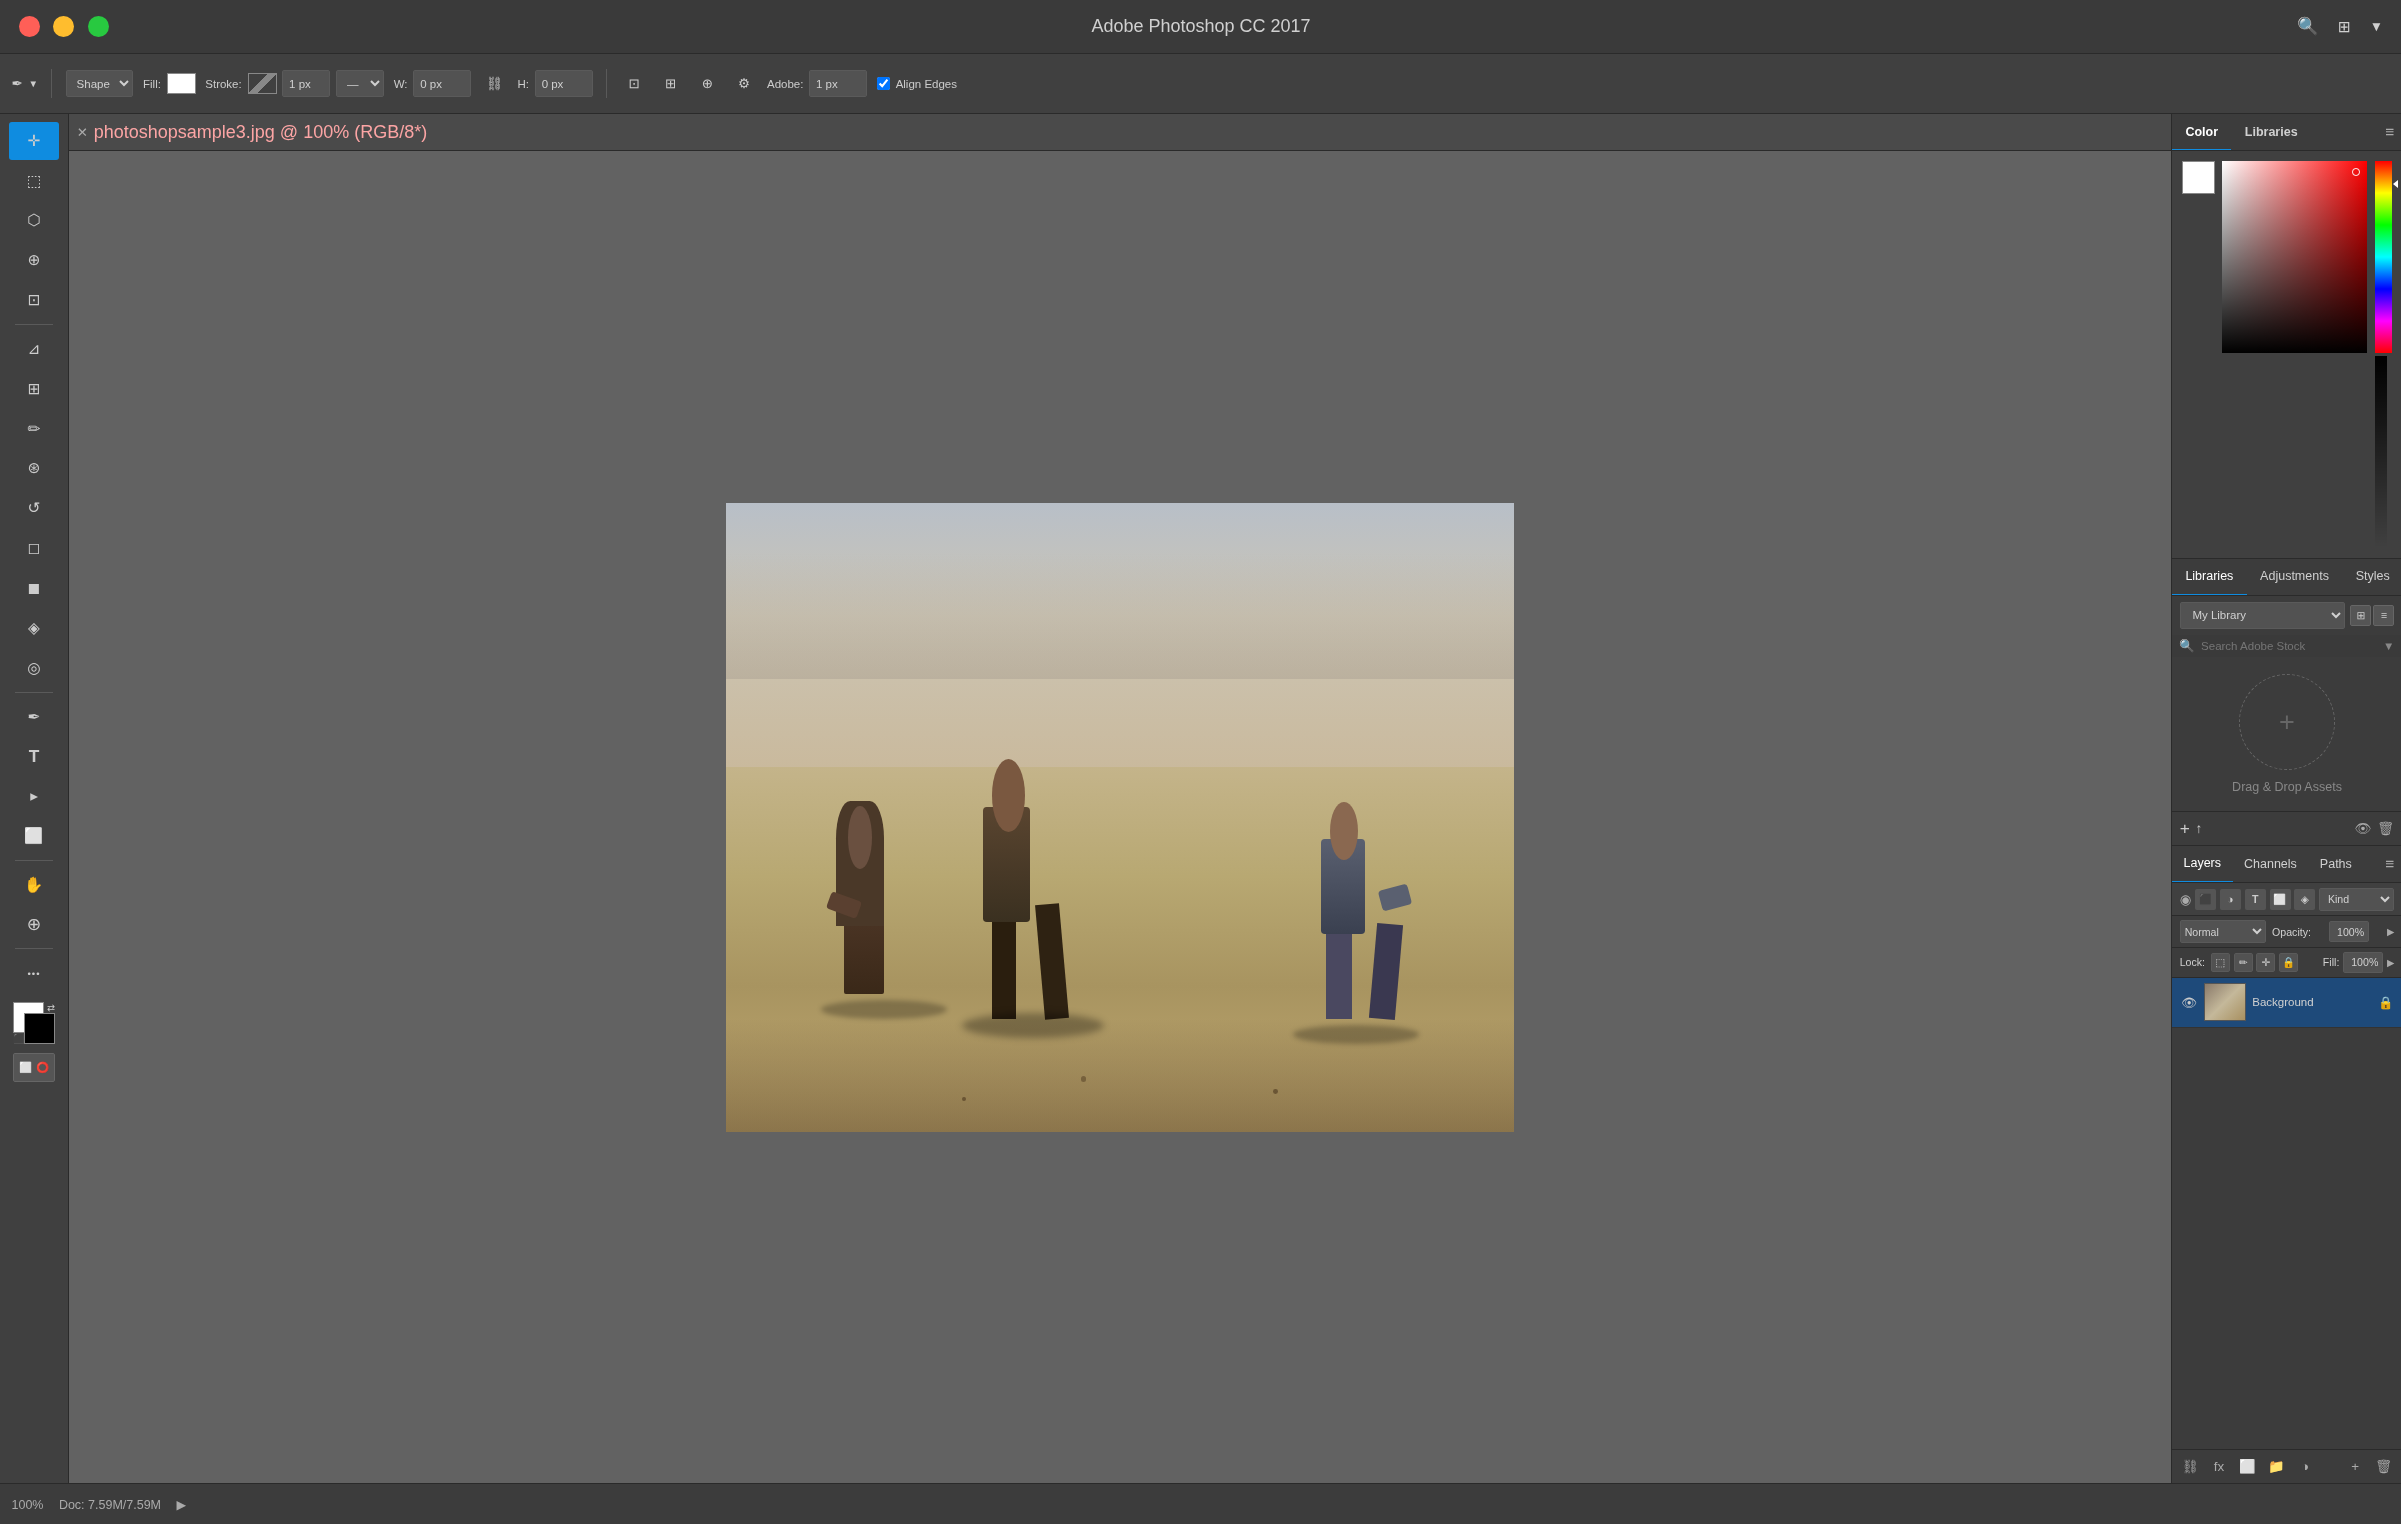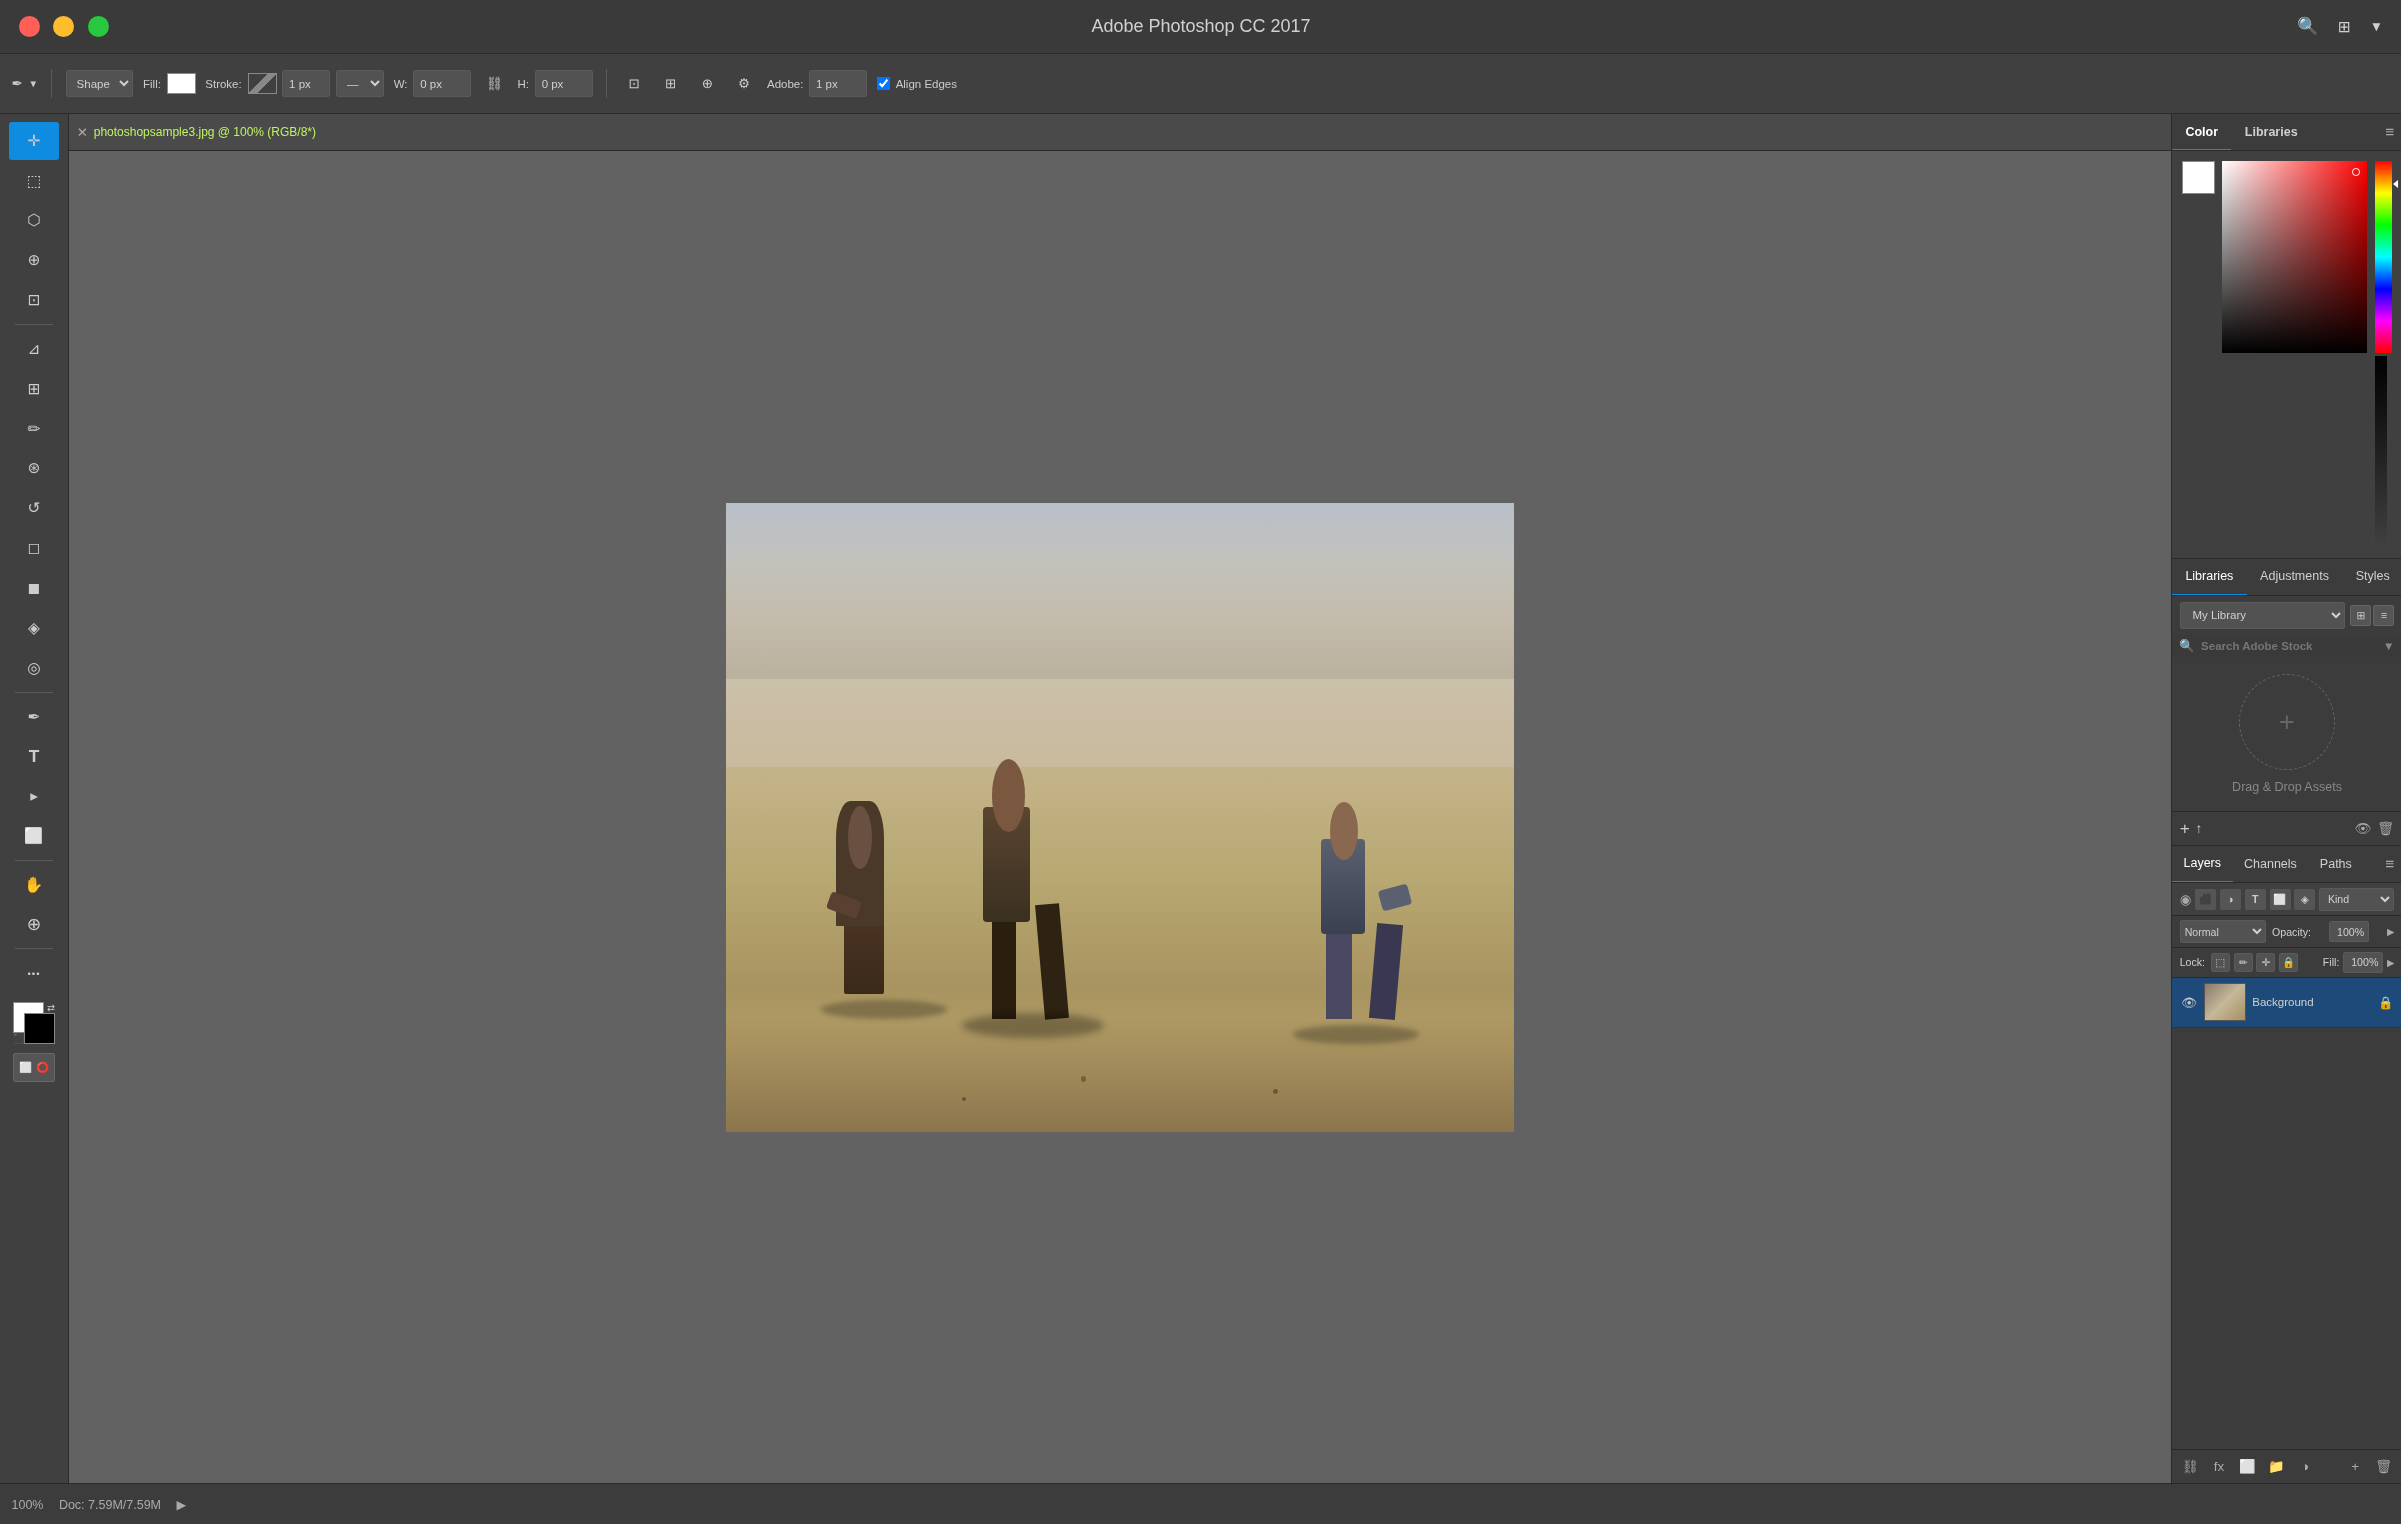--- a/index.html
+++ b/index.html
@@ -173,22 +173,22 @@
       padding: 0 7.7px;
       border-bottom: 1px solid #2a2a2a;
     }
     .tab-close {
       color: #aaa;
       margin-right: 5.8px;
       cursor: pointer;
       font-size: 13.4px;
     }
     .tab-title {
-      font-size: 12px;
-      color: #bef264;
+      font-size: 18px;
+      color: #fca5a5;
     }
     #canvas-workspace {
       position: absolute;
       top: 38px;
       left: 0;
       right: 0;
       bottom: 0;
       display: flex;
       align-items: center;
       justify-content: center;
@@ -328,21 +328,20 @@
       background: #3a3a3a;
     }
     .search-icon { color: #888; font-size: 12.5px; }
     .search-input {
       flex: 1;
       background: transparent;
       border: none;
       color: #aaa;
       font-size: 11.5px;
       outline: none;
-      font-weight: bold;
     }
     .library-content {
       height: 154px;
       display: flex;
       flex-direction: column;
       align-items: center;
       justify-content: center;
       color: #888;
       font-size: 12.5px;
       gap: 9.6px;

